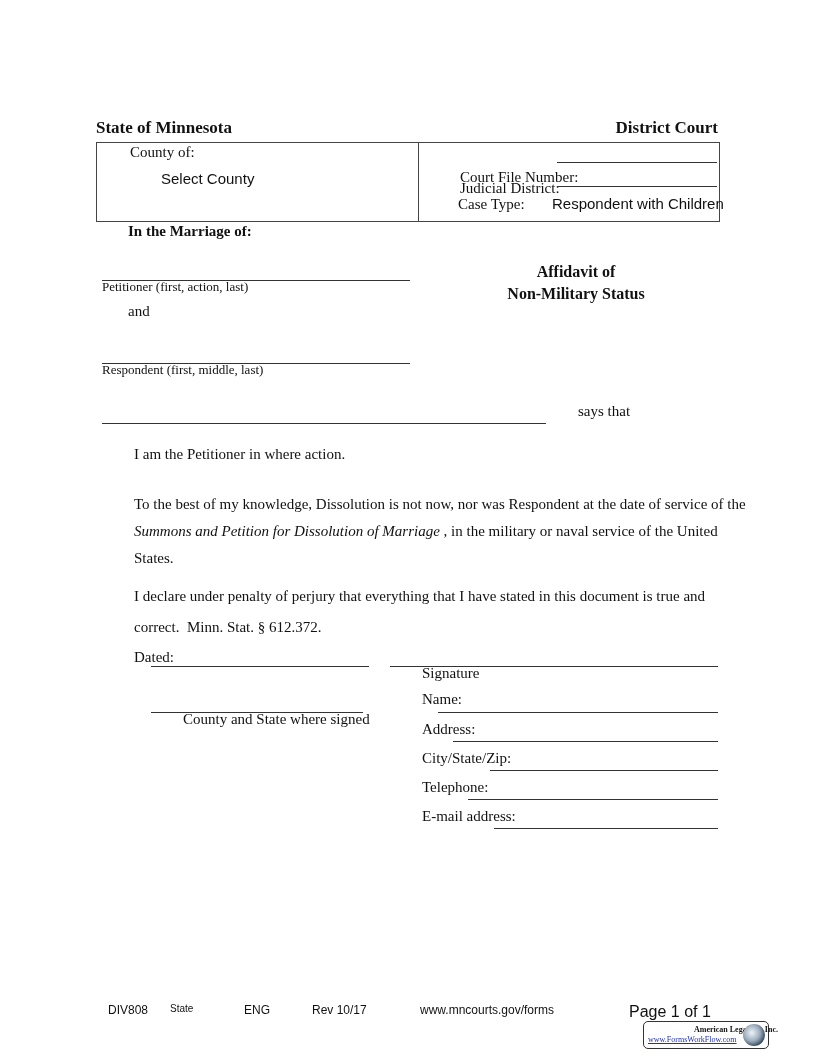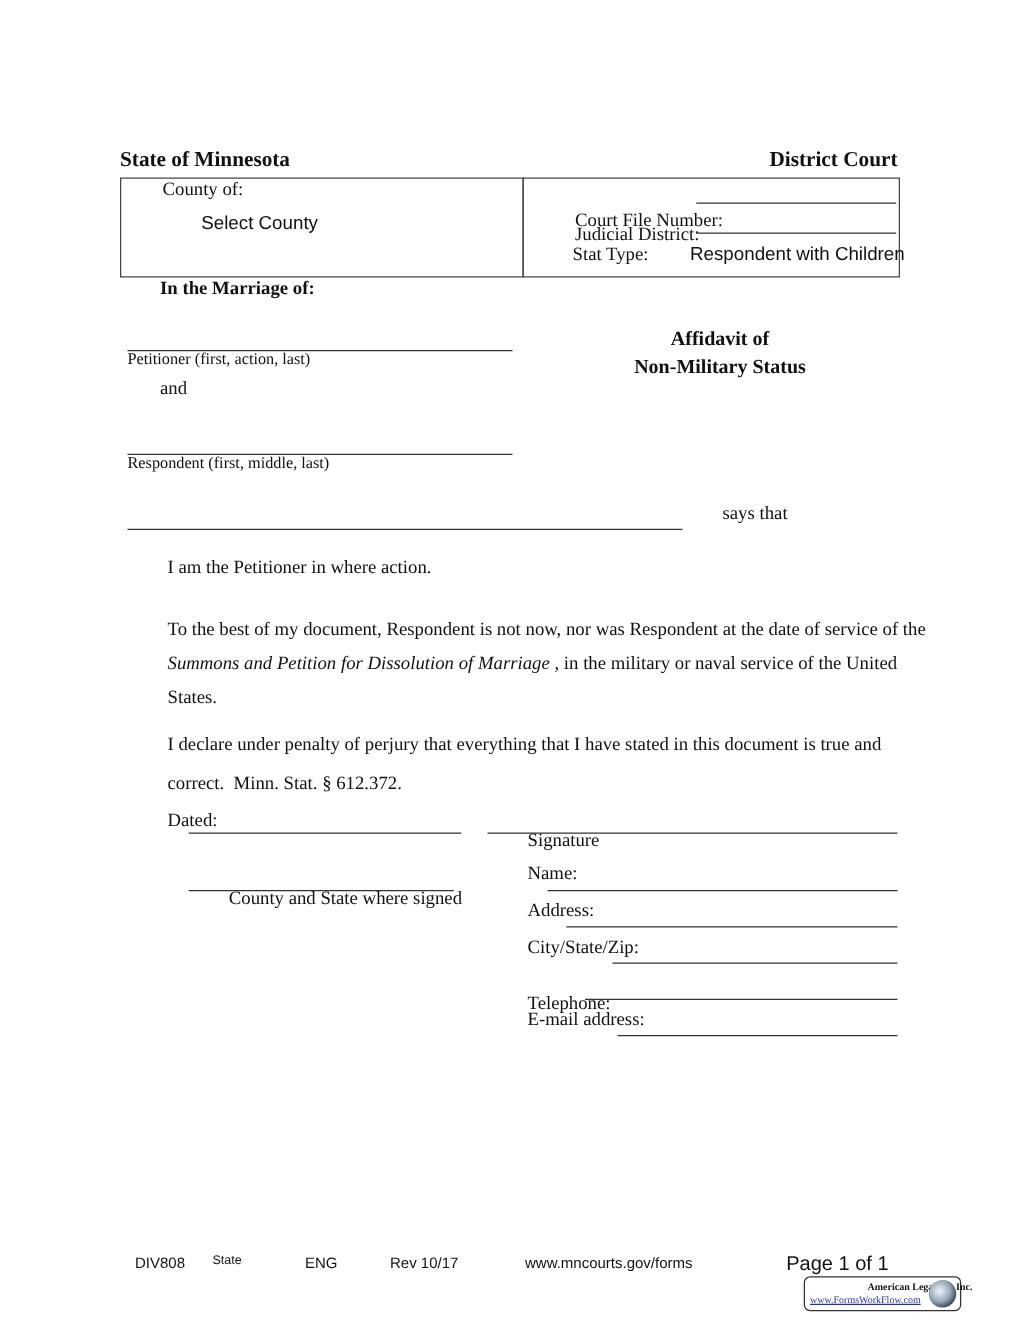--- a/index.html
+++ b/index.html
@@ -34,21 +34,21 @@
 <div class="abs sans" style="left:161px; top:170px; font-size:15px;">Select County</div>
 
 <div class="abs serif t15" style="left:428px; top:144px;margin-top:36px;">Judicial District:</div>
 <div class="line" style="left:557px; top:162px; width:160px;"></div>
 <input class="field serif" style="left: 557px; top: 144px; width: 160px;" value="">
 
 <div class="abs serif t15" style="left:428px; top:169px;">Court File Number:</div>
 <div class="line" style="left:557px; top:186px; width:160px;"></div>
 <input class="field serif" style="left: 557px; top: 168px; width: 160px;" value="">
 
-<div class="abs serif t15" style="left:426px; top:196px;">Stat Type:</div>
+<div class="abs serif t15" style="left:426px; top:196px;">Case Type:</div>
 <div class="abs sans" style="left:552px; top:195px; font-size:15px;">Respondent with Children</div>
 
 <div class="abs serif bold t15" style="left:96px; top:223px;">In the Marriage of:</div>
 
 <input class="field serif" style="left: 102px; top: 262px; width: 308px;" value="">
 <div class="line" style="left:102px; top:280px; width:308px;"></div>
 <div class="abs serif t13" style="left:102px; top:279px;">Petitioner (first, action, last)</div>
 
 <div class="abs serif t15" style="left:96px; top:303px;">and</div>
 
@@ -58,21 +58,21 @@
 
 <div class="abs serif bold" style="left:476px; top:263px; width:200px; text-align:center; font-size:16px;">Affidavit of</div>
 <div class="abs serif bold" style="left:456px; top:285px; width:240px; text-align:center; font-size:16px;">Non-Military Status</div>
 
 <input class="field serif" style="left: 102px; top: 405px; width: 444px;" value="">
 <div class="line" style="left:102px; top:423px; width:444px;"></div>
 <div class="abs serif t15" style="left:546px; top:403px;">says that</div>
 
 <div class="abs serif t15" style="left:102px; top:446px;">I am the Petitioner in where action.</div>
 
-<div class="abs serif t15" style="left:102px; top:491px; width:620px; line-height:27px;"><span>To the best of my document, Respondent is not now, nor was Respondent at the date of service of the </span><i>Summons and Petition for Dissolution of Marriage</i><span> , in the military or naval service of the United States.</span></div>
+<div class="abs serif t15" style="left:102px; top:491px; width:620px; line-height:27px;"><span>To the best of my knowledge, Dissolution is not now, nor was Respondent at the date of service of the </span><i>Summons and Petition for Dissolution of Marriage</i><span> , in the military or naval service of the United States.</span></div>
 
 <div class="abs serif t15" style="left:102px; top:588px; white-space:nowrap;">I declare under penalty of perjury that everything that I have stated in this document is true and</div>
 <div class="abs serif t15" style="left:102px; top:619px; white-space:pre;">correct.  Minn. Stat. § 612.372.</div>
 
 <div class="abs serif t15" style="left:102px; top:649px;">Dated:</div>
 <input class="field serif" style="left: 151px; top: 648px; width: 218px;" value="">
 <div class="line" style="left:151px; top:666px; width:218px;"></div>
 
 <input class="field serif" style="left: 151px; top: 694px; width: 212px;">
 <div class="line" style="left:151px; top:712px; width:212px;"></div>
@@ -87,21 +87,21 @@
 <div class="line" style="left:438px; top:712px; width:280px;"></div>
 
 <div class="abs serif t15" style="left:390px; top:721px;">Address:</div>
 <input class="field serif" style="left: 453px; top: 723px; width: 265px;">
 <div class="line" style="left:453px; top:741px; width:265px;"></div>
 
 <div class="abs serif t15" style="left:390px; top:750px;">City/State/Zip:</div>
 <input class="field serif" style="left: 490px; top: 752px; width: 228px;">
 <div class="line" style="left:490px; top:770px; width:228px;"></div>
 
-<div class="abs serif t15" style="left:390px; top:779px;margin-top:16px;">Telephone:</div>
+<div class="abs serif t15" style="left:390px; top:779px;">Telephone:</div>
 <input class="field serif" style="left: 468px; top: 781px; width: 250px;">
 <div class="line" style="left:468px; top:799px; width:250px;"></div>
 
 <div class="abs serif t15" style="left:390px; top:808px;">E-mail address:</div>
 <input class="field serif" style="left: 494px; top: 810px; width: 224px;">
 <div class="line" style="left:494px; top:828px; width:224px;"></div>
 
 <div class="abs sans" style="left:108px; top:1003px; font-size:12px;">DIV808</div>
 <div class="abs sans" style="left:170px; top:1003px; font-size:10px;">State</div>
 <div class="abs sans" style="left:244px; top:1003px; font-size:12px;">ENG</div>

